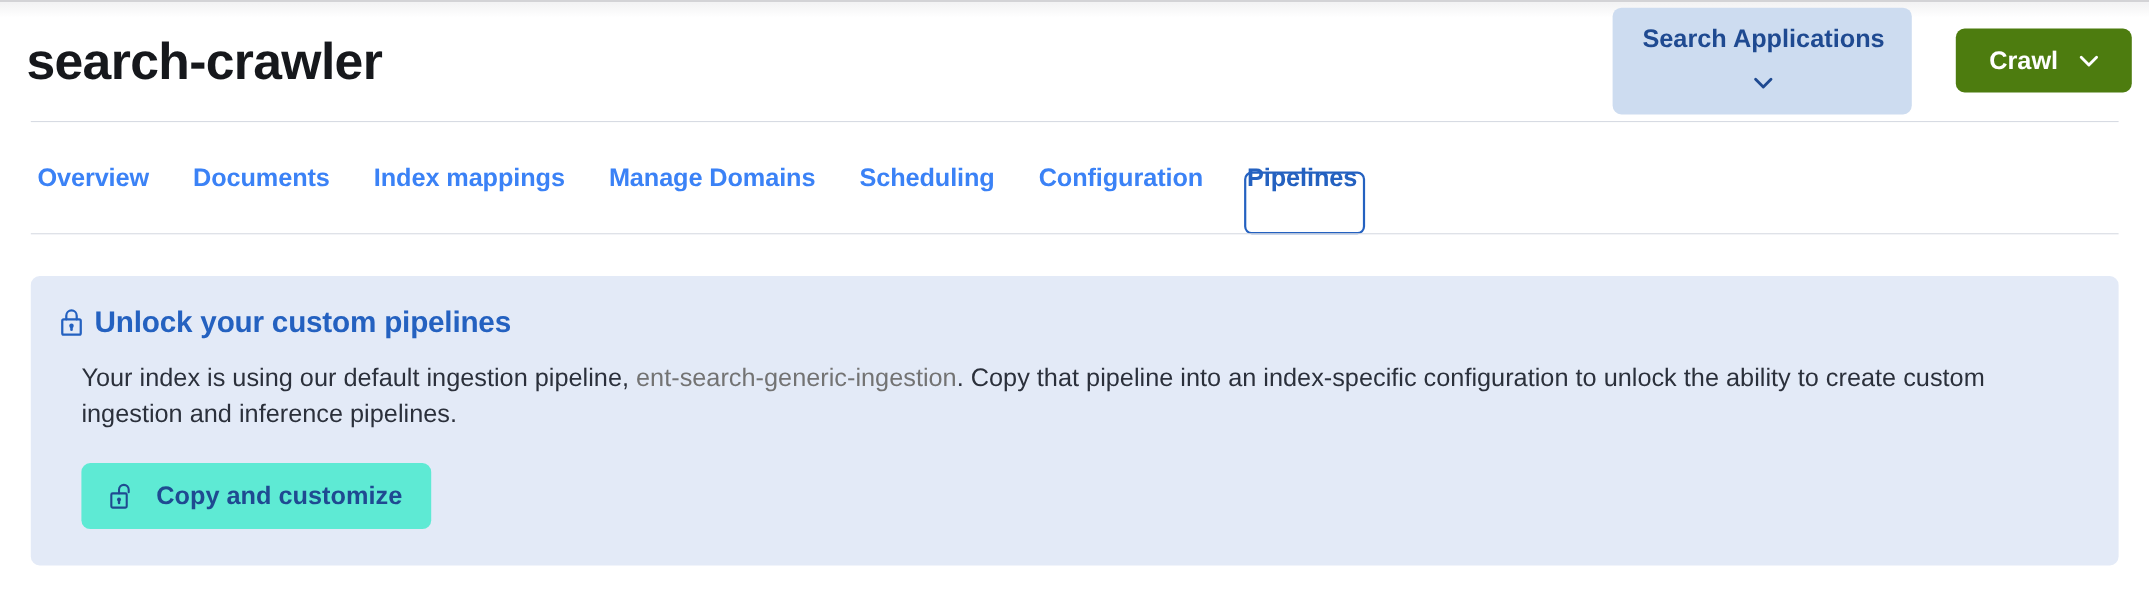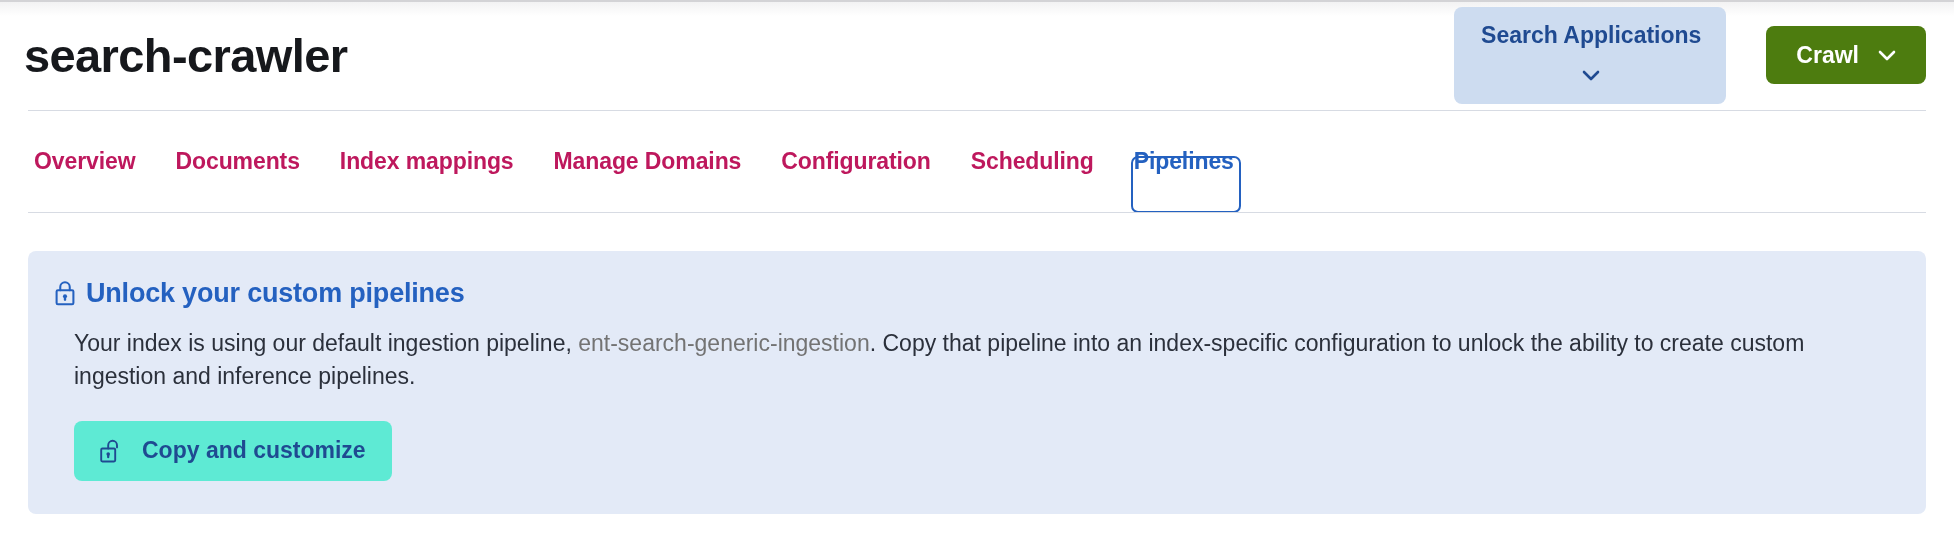--- a/index.html
+++ b/index.html
@@ -35,21 +35,21 @@
   
   .page-header {
     position: absolute;
     top: 0px; left: 0px;
     width: 1954px;
     height: 110px;
     display: flex;
     align-items: center;
     justify-content: space-between;
     box-sizing: border-box;
-    padding: 0 28px 0 24px;
+    padding: 0 16px 0 24px;
   }
   .page-title {
     font-size: 47px;
     font-weight: 700;
     letter-spacing: -0.6px;
     color: #16181c;
     line-height: 1;
     margin: 0;
     white-space: nowrap;
   }
@@ -107,21 +107,21 @@
     position: absolute;
     top: 110px; left: 28px;
     height: 102px;
     display: flex;
     align-items: center;
     gap: 0px;
   }
   .tab {
     font-size: 23px;
     font-weight: 700;
-    color: #be185d;
+    color: #3b82f6;
     padding: 0 20px;
     height: 102px;
     display: flex;
     align-items: center;
     cursor: pointer;
     white-space: nowrap;
     box-sizing: border-box;
     background: transparent;
     border: none;
     font-family: "Liberation Sans", sans-serif;
@@ -233,22 +233,22 @@
   </div>
 </div>
 
 <div class="divider divider-top"></div>
 
 <div class="tabs">
   <button class="tab">Overview</button>
   <button class="tab">Documents</button>
   <button class="tab">Index mappings</button>
   <button class="tab">Manage Domains</button>
+  <button class="tab">Scheduling</button>
   <button class="tab">Configuration</button>
-  <button class="tab">Scheduling</button>
   <button class="tab active">Pipelines</button>
 </div>
 
 <div class="tab-focusring"></div>
 <div class="divider divider-bottom"></div>
 
 <div class="callout">
 
   <div class="callout-title-row">
     <span class="icon-lock">

